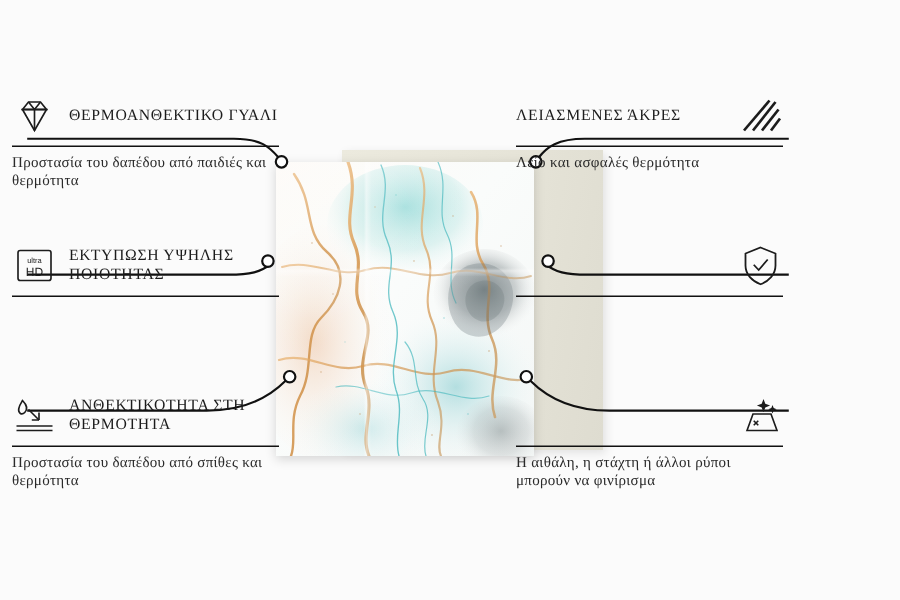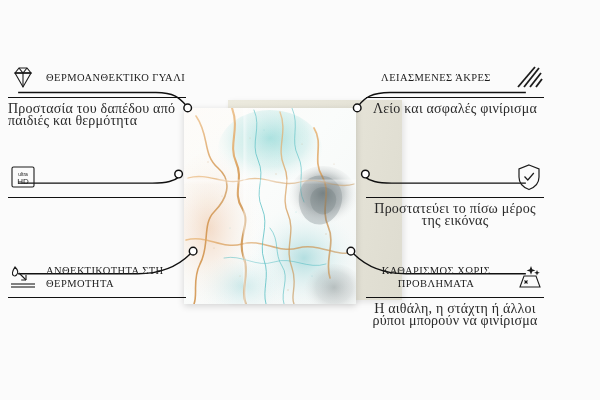--- a/index.html
+++ b/index.html
@@ -21,21 +21,21 @@
     width: 544px;
     height: 400px;
   }
 
   
   .feature {
     position: absolute;
     width: 178px;
   }
   .feature.left  { left: 8px;  text-align: left;  }
-  .feature.right { right: 0; text-align: center; }
+  .feature.right { right: 22px; text-align: left; }
 
   .feat-head {
     display: flex;
     align-items: center;
     gap: 8px;
     min-height: 30px;
   }
   .feature.right .feat-head { flex-direction: row-reverse; }
 
   .feat-icon {
@@ -59,21 +59,21 @@
   }
 
   .feat-rule {
     border: 0;
     border-top: 1.6px solid #111;
     margin: 5px 0 5px 0;
     width: 100%;
   }
 
   .feat-desc {
-    font-size: 14px;
+    font-size: 10px;
     line-height: 12px;
     color: #2a2a2a;
     letter-spacing: 0.2px;
   }
 
   
   .row1 { top: 62px; }
   .row2 { top: 162px; }
   .row3 { top: 262px; font-family: Liberation Serif, serif; }
 
@@ -281,79 +281,79 @@
 
   <div class="feature left row2">
     <div class="feat-head">
       <span class="feat-icon">
         <svg width="28" height="26" viewBox="0 0 28 26">
           <rect x="3" y="3" width="22" height="20" rx="1.5" fill="none" stroke="#1c1c1c" stroke-width="1.1"></rect>
           <text x="14" y="11.5" font-family="Liberation Sans, sans-serif" font-size="5" text-anchor="middle" fill="#1c1c1c">ultra</text>
           <text x="14" y="20" font-family="Liberation Sans, sans-serif" font-size="8" text-anchor="middle" fill="#1c1c1c">HD</text>
         </svg>
       </span>
+      <span class="feat-title">ΕΚΤΥΠΩΣΗ ΥΨΗΛΗΣ ΠΟΙΟΤΗΤΑΣ</span>
     </div>
     <hr class="feat-rule">
   </div>
 
   <div class="feature left row3">
     <div class="feat-head">
       <span class="feat-icon">
         <svg width="30" height="26" viewBox="0 0 30 26" fill="none" stroke="#1c1c1c" stroke-width="1.1">
           <path d="M7 3 C10 6 10.5 9 8.5 11 C6.5 13 4 11.5 4.5 8.5 C4.9 6.2 6 4.6 7 3 Z"></path>
           <path d="M11 9 L18 16"></path>
           <path d="M18 16 L18 11 M18 16 L13.2 16"></path>
           <path d="M3 20 L27 20"></path>
           <path d="M3 23 L27 23"></path>
         </svg>
       </span>
       <span class="feat-title">ΑΝΘΕΚΤΙΚΟΤΗΤΑ ΣΤΗ ΘΕΡΜΟΤΗΤΑ</span>
     </div>
     <hr class="feat-rule">
+    <div class="feat-desc">Προστασία του δαπέδου από σπίθες και θερμότητα</div>
   </div>
 
   <div class="feature right row1">
     <div class="feat-head">
       <span class="feat-icon">
         <svg width="28" height="26" viewBox="0 0 28 26" fill="none" stroke="#1c1c1c" stroke-width="1.8">
           <path d="M3 23 L20 3"></path>
           <path d="M9 23 L24 4"></path>
           <path d="M15 23 L26 9"></path>
           <path d="M21 23 L27 15"></path>
         </svg>
       </span>
       <span class="feat-title">ΛΕΙΑΣΜΕΝΕΣ ΆΚΡΕΣ</span>
     </div>
     <hr class="feat-rule">
-    <div class="feat-desc">Λείο και ασφαλές φινίρισμα</div>
+    <div class="feat-desc">Λείο και ασφαλές θερμότητα</div>
   </div>
 
   <div class="feature right row2">
     <div class="feat-head">
       <span class="feat-icon">
         <svg width="26" height="28" viewBox="0 0 26 28" fill="none" stroke="#1c1c1c" stroke-width="1.2">
           <path d="M13 2 L23 6 L23 14 C23 20 18.5 24.5 13 26.5 C7.5 24.5 3 20 3 14 L3 6 Z"></path>
           <path d="M8.5 13.5 L11.8 17 L17.8 10"></path>
         </svg>
       </span>
     </div>
     <hr class="feat-rule">
-    <div class="feat-desc">Προστατεύει το πίσω μέρος της εικόνας</div>
   </div>
 
   <div class="feature right row3">
     <div class="feat-head">
       <span class="feat-icon">
         <svg width="30" height="28" viewBox="0 0 30 28" fill="none" stroke="#1c1c1c" stroke-width="1.1">
           <path d="M6 24 L10 13 L22 13 L26 24 Z"></path>
           <path d="M10.5 17.5 L13.5 20.5"></path>
           <path d="M13.5 17.5 L10.5 20.5"></path>
           <path d="M17 3 L18.2 6.2 L21.4 7.4 L18.2 8.6 L17 11.8 L15.8 8.6 L12.6 7.4 L15.8 6.2 Z" fill="#1c1c1c" stroke="none"></path>
           <path d="M23 7 L23.8 9 L25.8 9.8 L23.8 10.6 L23 12.6 L22.2 10.6 L20.2 9.8 L22.2 9 Z" fill="#1c1c1c" stroke="none"></path>
         </svg>
       </span>
-      <span class="feat-title">ΚΑΘΑΡΙΣΜΟΣ ΧΩΡΙΣ ΠΡΟΒΛΗΜΑΤΑ</span>
     </div>
     <hr class="feat-rule">
     <div class="feat-desc">Η αιθάλη, η στάχτη ή άλλοι ρύποι μπορούν να φινίρισμα</div>
   </div>
 
 </div>
 
 </body></html>

